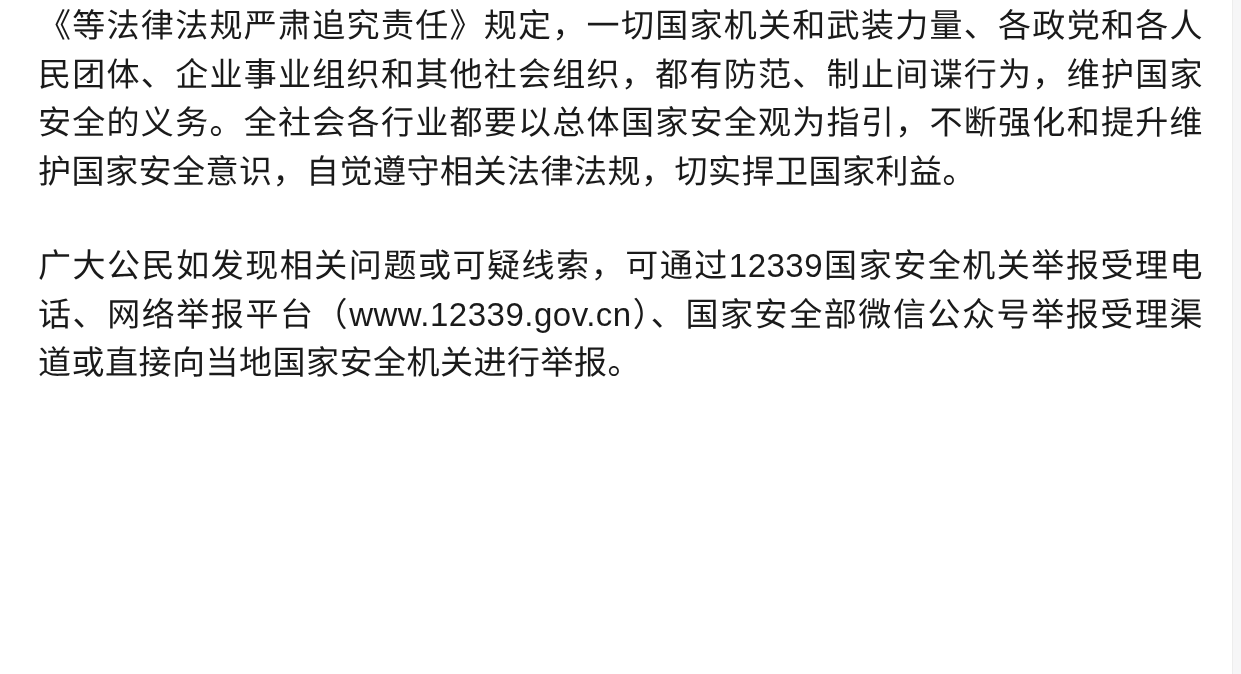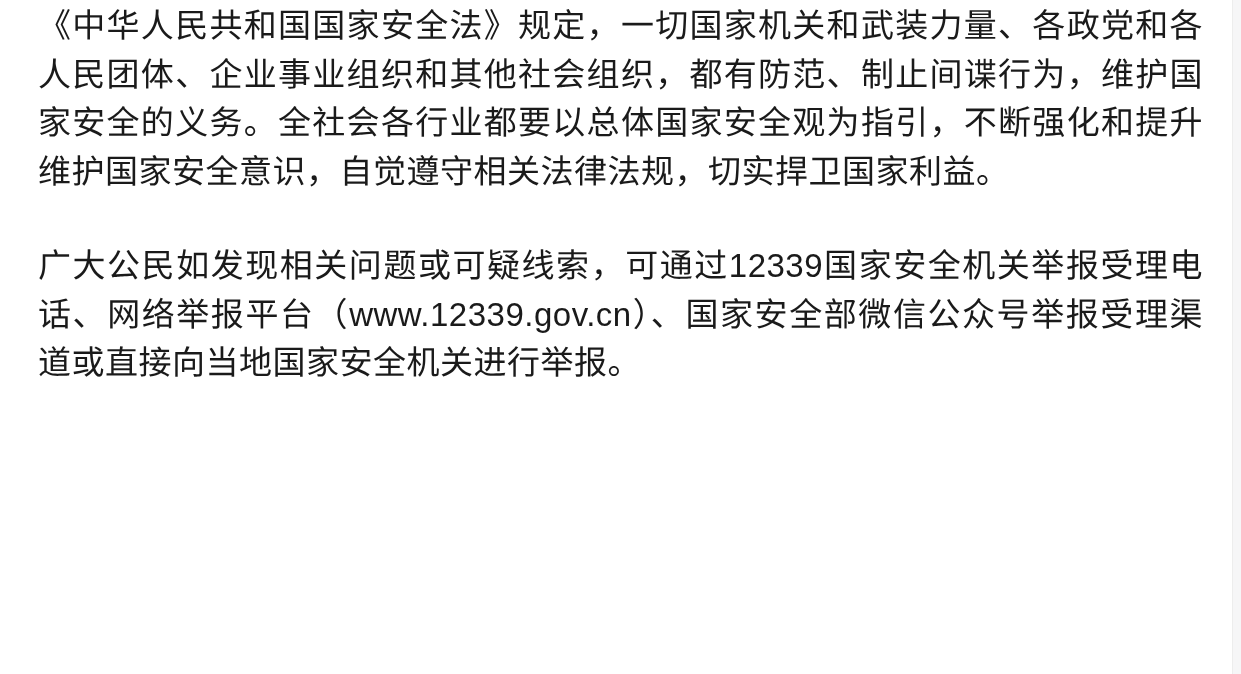--- a/index.html
+++ b/index.html
@@ -36,17 +36,17 @@
     width: 8px;
     height: 674px;
     background: #f6f6f7;
     border-left: 1px solid #ededed;
   }
 </style>
 </head>
 <body>
 
 <div class="article">
-  <p>《中华人民共和国国家安全法》规定，一切国家机关和武装力量、各政党和各人民团体、企业事业组织和其他社会组织，都有防范、制止间谍行为，维护国家安全的义务。全社会各行业都要以总体国家安全观为指引，不断强化和提升维护国家安全意识，自觉遵守相关法律法规，切实捍卫国家利益。</p>
+  <p>《等法律法规严肃追究责任》规定，一切国家机关和武装力量、各政党和各人民团体、企业事业组织和其他社会组织，都有防范、制止间谍行为，维护国家安全的义务。全社会各行业都要以总体国家安全观为指引，不断强化和提升维护国家安全意识，自觉遵守相关法律法规，切实捍卫国家利益。</p>
   <p class="extra-gap">广大公民如发现相关问题或可疑线索，可通过12339国家安全机关举报受理电话、网络举报平台（www.12339.gov.cn）、国家安全部微信公众号举报受理渠道或直接向当地国家安全机关进行举报。</p>
 </div>
 
 <div class="scrollbar-track"></div>
 
 </body></html>

